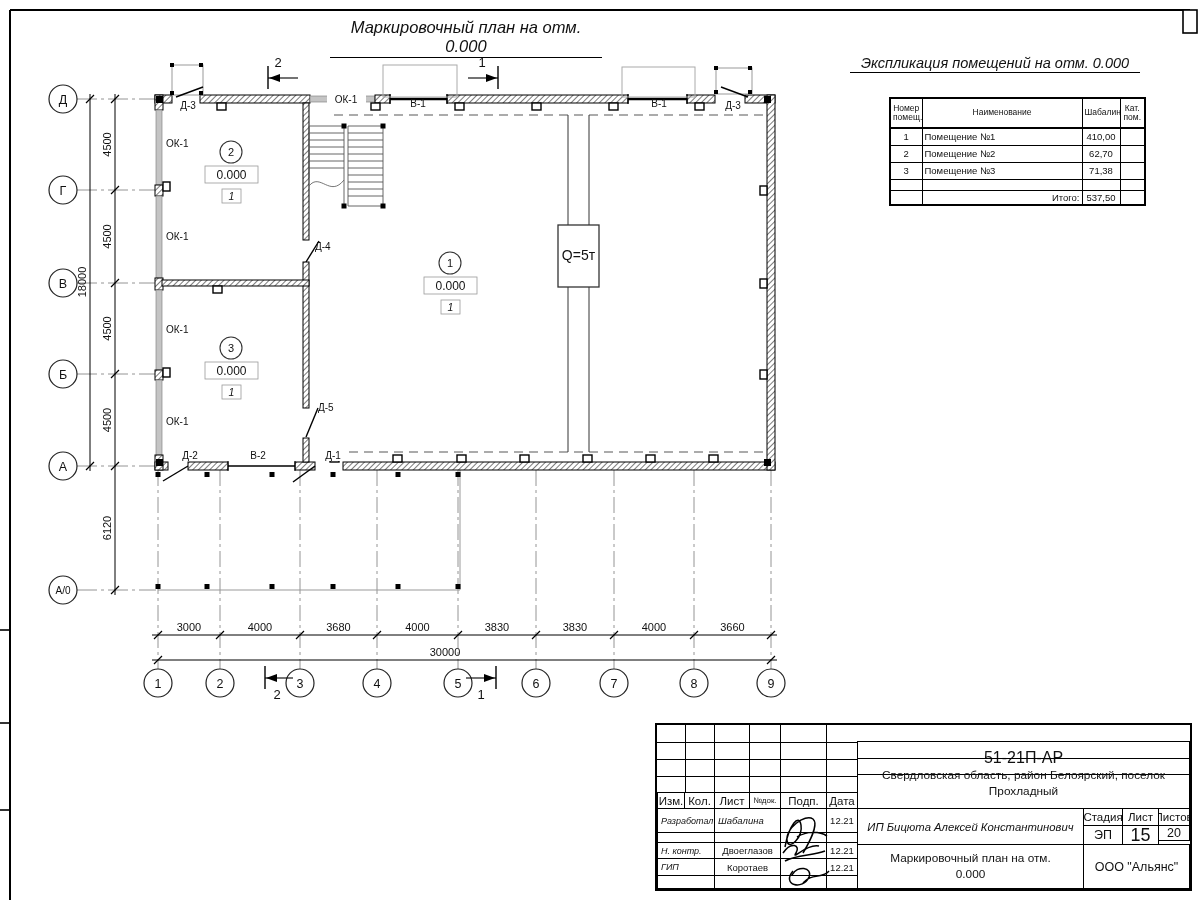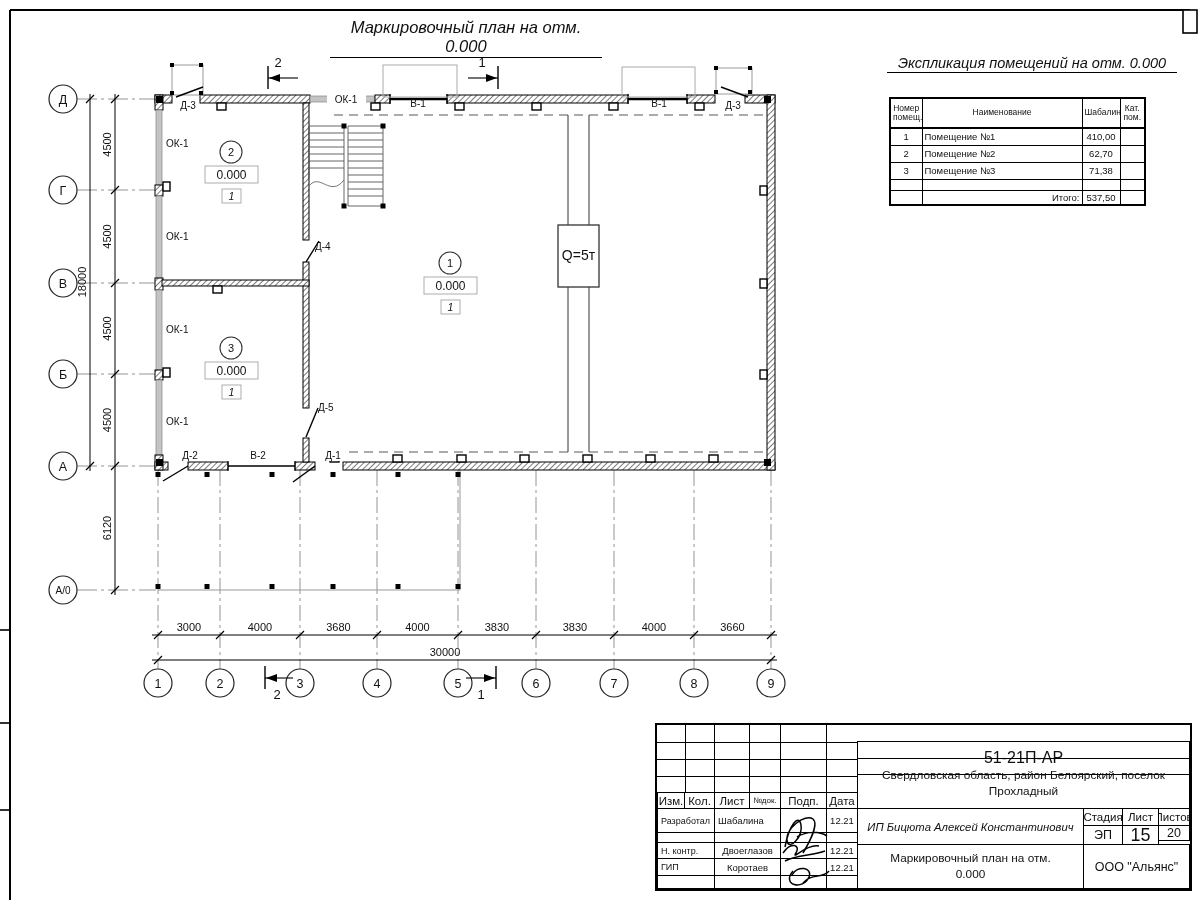--- a/index.html
+++ b/index.html
@@ -1,24 +1,24 @@
 <!DOCTYPE html>
 <html><head>
 <meta charset="utf-8">
 <style>
   html,body{margin:0;padding:0;background:#fff;}
   body{width:1200px;height:900px;position:relative;font-family:"Liberation Sans",sans-serif;color:#111;overflow:hidden;}
   .abs{position:absolute;}
   .title-main{left:330px;top:18px;width:272px;text-align:center;font-style:italic;font-size:16.5px;border-bottom:1.6px solid #000;padding-bottom:1px;}
-  .title-exp{left:887px;top:55px;width:290px;text-align:center;font-style:italic;font-size:14.5px;border-bottom:1.6px solid #000;padding-bottom:1px;}
+  .title-exp{left:850px;top:55px;width:290px;text-align:center;font-style:italic;font-size:14.5px;border-bottom:1.6px solid #000;padding-bottom:1px;}
   table.exp{position:absolute;left:868px;top:97px;width:255px;border-collapse:collapse;table-layout:fixed;border:2px solid #000;font-size:9.5px;margin-left:21px;}
   table.exp th,table.exp td{border:1px solid #000;padding:0 2px;overflow:hidden;font-weight:normal;}
   table.exp th{font-size:8.5px;line-height:1.1;}
   .tb{position:absolute;box-sizing:border-box;border:1px solid #000;display:flex;align-items:center;justify-content:center;overflow:hidden;background:transparent;}
-  .tb.lbl{justify-content:flex-start;padding-left:3px;}
+  .tb.lbl{justify-content:flex-start;padding-left:3px;font-style:italic;}
   .titleblock{left:655px;top:723px;width:537px;height:168px;border:2px solid #000;box-sizing:border-box;}
   .vline{position:absolute;border-left:1px solid #000;width:0;}
   .hline{position:absolute;border-top:1px solid #000;height:0;}
   svg text{font-family:"Liberation Sans",sans-serif;fill:#111;}
 </style>
 </head>
 <body>
 
 <svg class="abs" style="left:0;top:0" width="1200" height="900" viewBox="0 0 1200 900">
   <defs>

